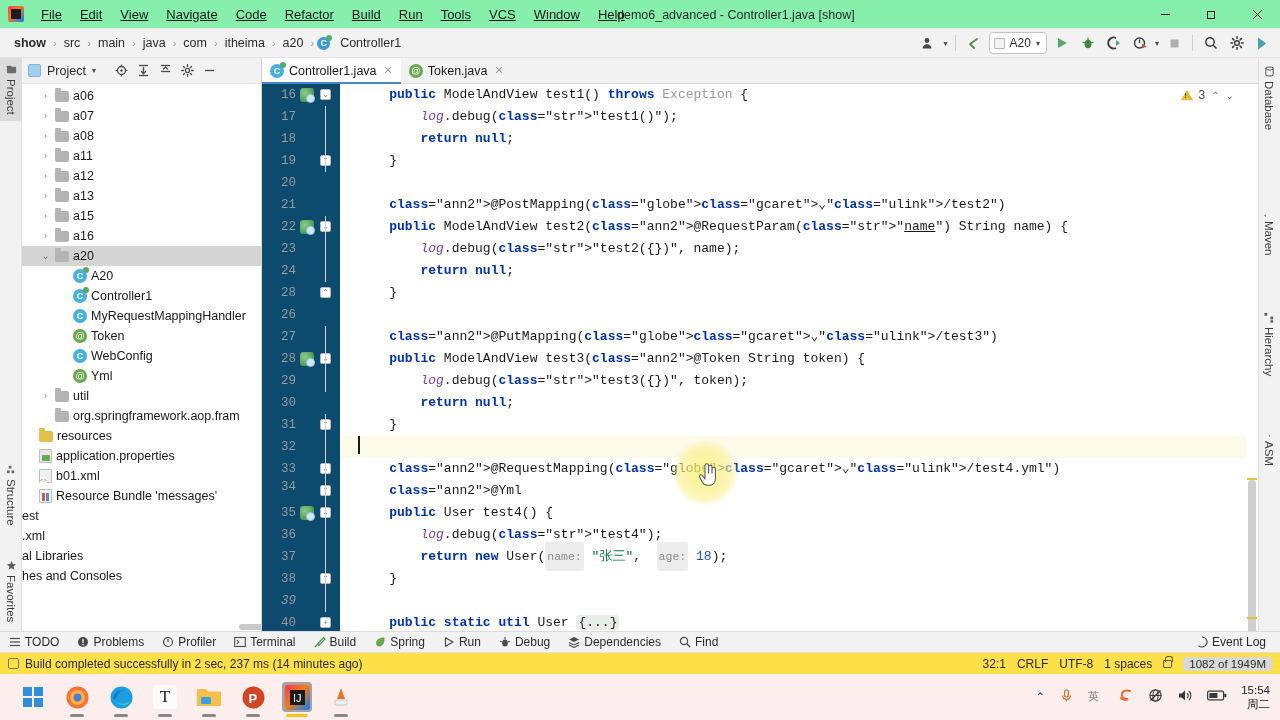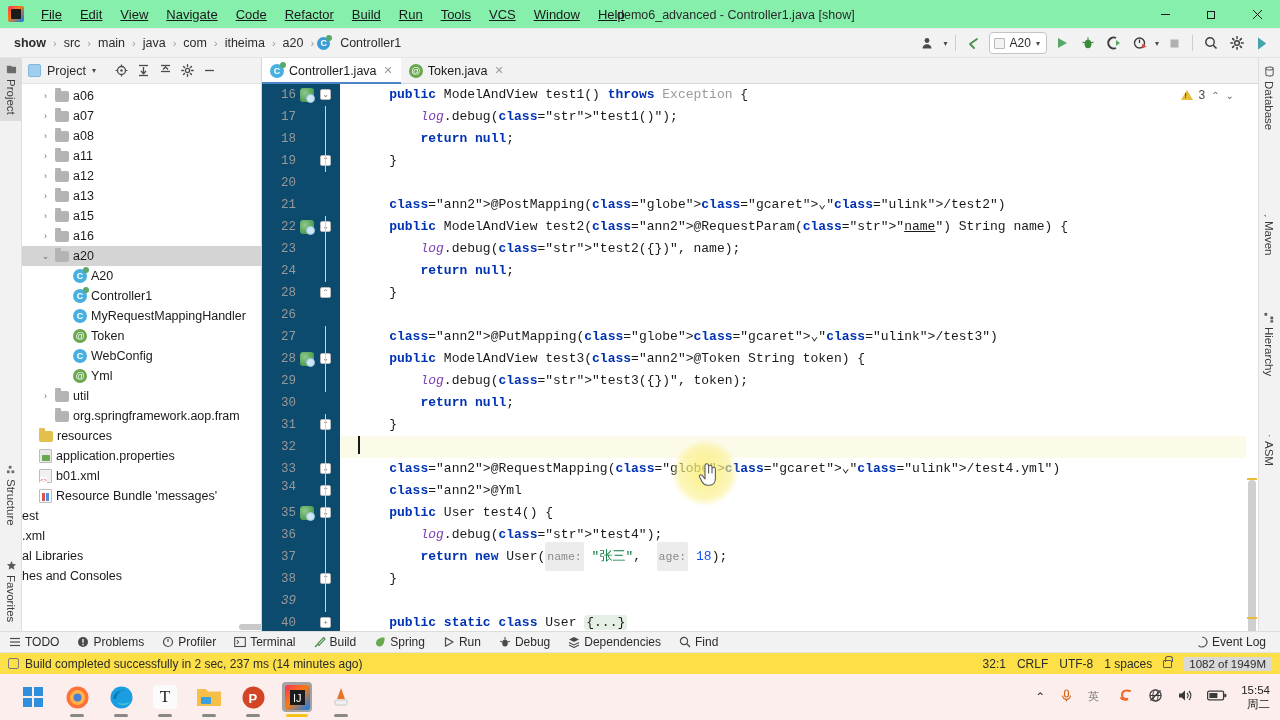--- a/index.html
+++ b/index.html
@@ -725,21 +725,21 @@
           <div class="cl" style="position: absolute; top: 308px; left: 0px; width: 918px;">        <span class="kw">return</span> <span class="kw">null</span>;</div>
           <div class="cl" style="position: absolute; top: 330px; left: 0px; width: 918px;">    }</div>
           <div class="cl cur" style="position: absolute; top: 352px; left: 0px; width: 918px;">&nbsp;</div>
           <div class="cl" style="position: absolute; top: 374px; left: 0px; width: 918px;">    <span <span="" class="kw">class</span>="ann2"&gt;@RequestMapping(<span <span="" class="kw">class</span>="globe"&gt;<span <span="" class="kw">class</span>="gcaret"&gt;⌄"<span <span="" class="kw">class</span>="ulink"&gt;/test4.yml")</div>
           <div class="cl" style="position: absolute; top: 396px; left: 0px; width: 918px;">    <span <span="" class="kw">class</span>="ann2"&gt;@Yml</div>
           <div class="cl" style="position: absolute; top: 418px; left: 0px; width: 918px;">    <span class="kw">public</span> User test4() {</div>
           <div class="cl" style="position: absolute; top: 440px; left: 0px; width: 918px;">        <span class="fld">log</span>.debug(<span <span="" class="kw">class</span>="str"&gt;"test4");</div>
           <div class="cl" style="position: absolute; top: 462px; left: 0px; width: 918px;">        <span class="kw">return</span> <span class="kw">new</span> User(<span class="hint">name:</span> <span class="str">"张三"</span>,  <span class="hint">age:</span> <span class="num">18</span>);</div>
           <div class="cl" style="position: absolute; top: 484px; left: 0px; width: 918px;">    }</div>
           <div class="cl" style="position: absolute; top: 506px; left: 0px; width: 918px;">&nbsp;</div>
-          <div class="cl" style="position: absolute; top: 528px; left: 0px; width: 918px;">    <span class="kw">public static class</span> User <span class="fold-inline">{...}</span></div>
+          <div class="cl" style="position: absolute; top: 528px; left: 0px; width: 918px;">    <span class="kw">public static util</span> User <span class="fold-inline">{...}</span></div>
         </div>
       <div class="caret-bar"></div>
 
       <div class="inspect">
         <span class="warn-tri"></span>
         <span>3</span>
         <span style="font-size:10px;color:#6a6a6a">⌃</span>
         <span style="font-size:10px;color:#6a6a6a">⌄</span>
       </div>
 

